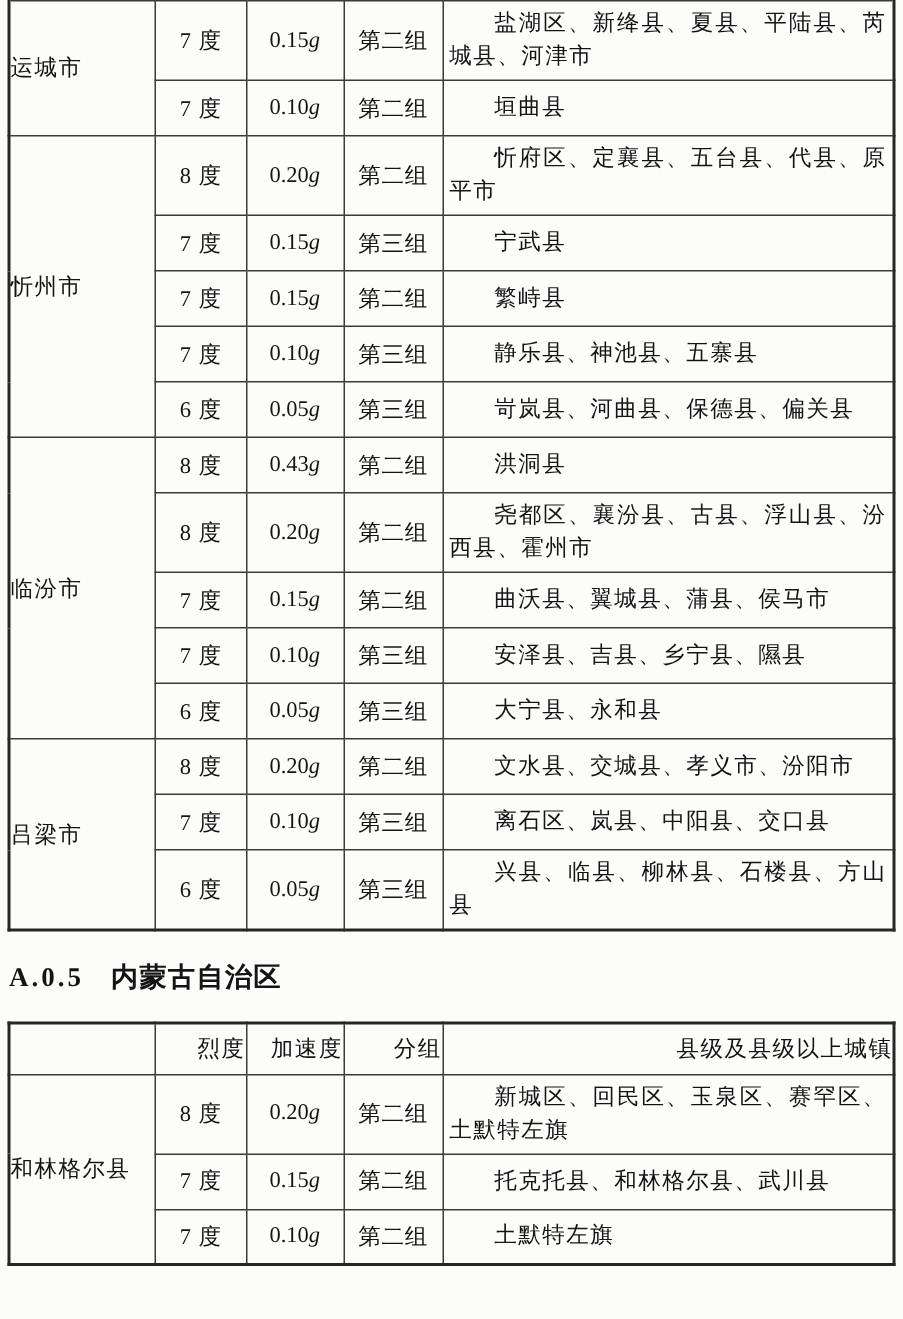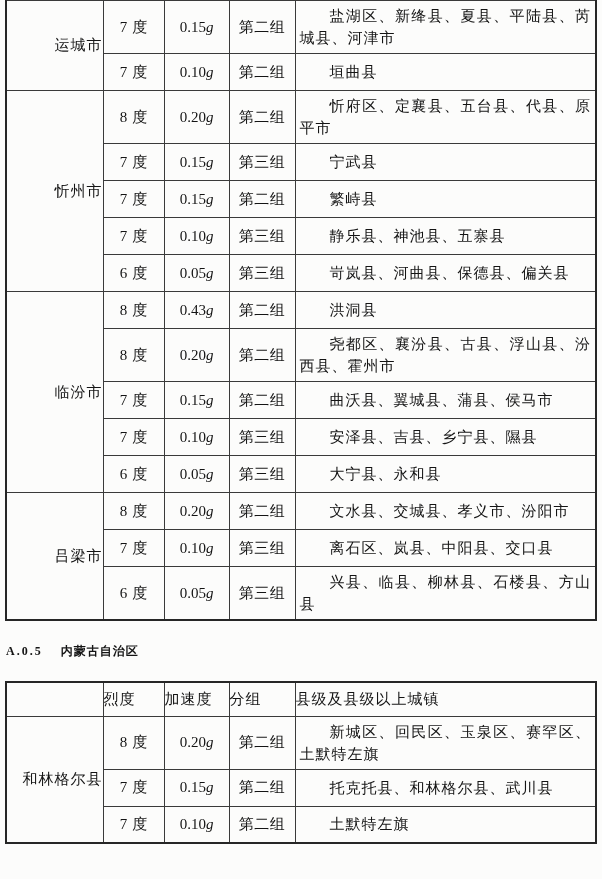--- a/index.html
+++ b/index.html
@@ -32,38 +32,38 @@
   col.c4 { width: 66px; }
   col.c5 { width: 301px; }
   table.seismic td {
     border: 1px solid #3a3a3a;
     font-size: 15px;
     vertical-align: middle;
     padding: 0;
   }
   tr.data-row { height: 37px; }
   tr.header-row { height: 34px; }
-  td.c-city { text-align: right; letter-spacing: 1px; }
+  td.c-city { text-align: left; letter-spacing: 1px; }
   td.no-top { border-top-style: hidden; }
   td.c-int, td.c-acc, td.c-grp { text-align: center; white-space: nowrap; margin-top: 48px; }
   td.c-int .int-unit { margin-left: 5px; }
   td.c-acc .acc-unit { font-style: italic; font-family: "Liberation Serif", serif; }
   td.c-grp { letter-spacing: 0.5px; }
   td.c-towns { text-align: left; padding: 7px 8px; }
   td.c-towns p {
     margin: 4px;
     text-indent: 2em;
     text-align: justify;
     letter-spacing: 1px;
     line-height: 22px;
   }
-  td.h-cell { text-align: left; letter-spacing: 1px; font-size: 15px; font-family: Liberation Mono, monospace; }
+  td.h-cell { text-align: right; letter-spacing: 1px; font-size: 15px; font-family: Liberation Mono, monospace; }
   .heading {
     margin: 17px 0 17px 1px;
-    font-size: 12px;
+    font-size: 18px;
     font-weight: bold;
     line-height: 26px;
   }
   .heading .h-num { letter-spacing: 2px; margin-right: 18px; }
   .heading .h-title { letter-spacing: 1px; }
 </style>
 </head>
 <body>
 
 <div class="page">

